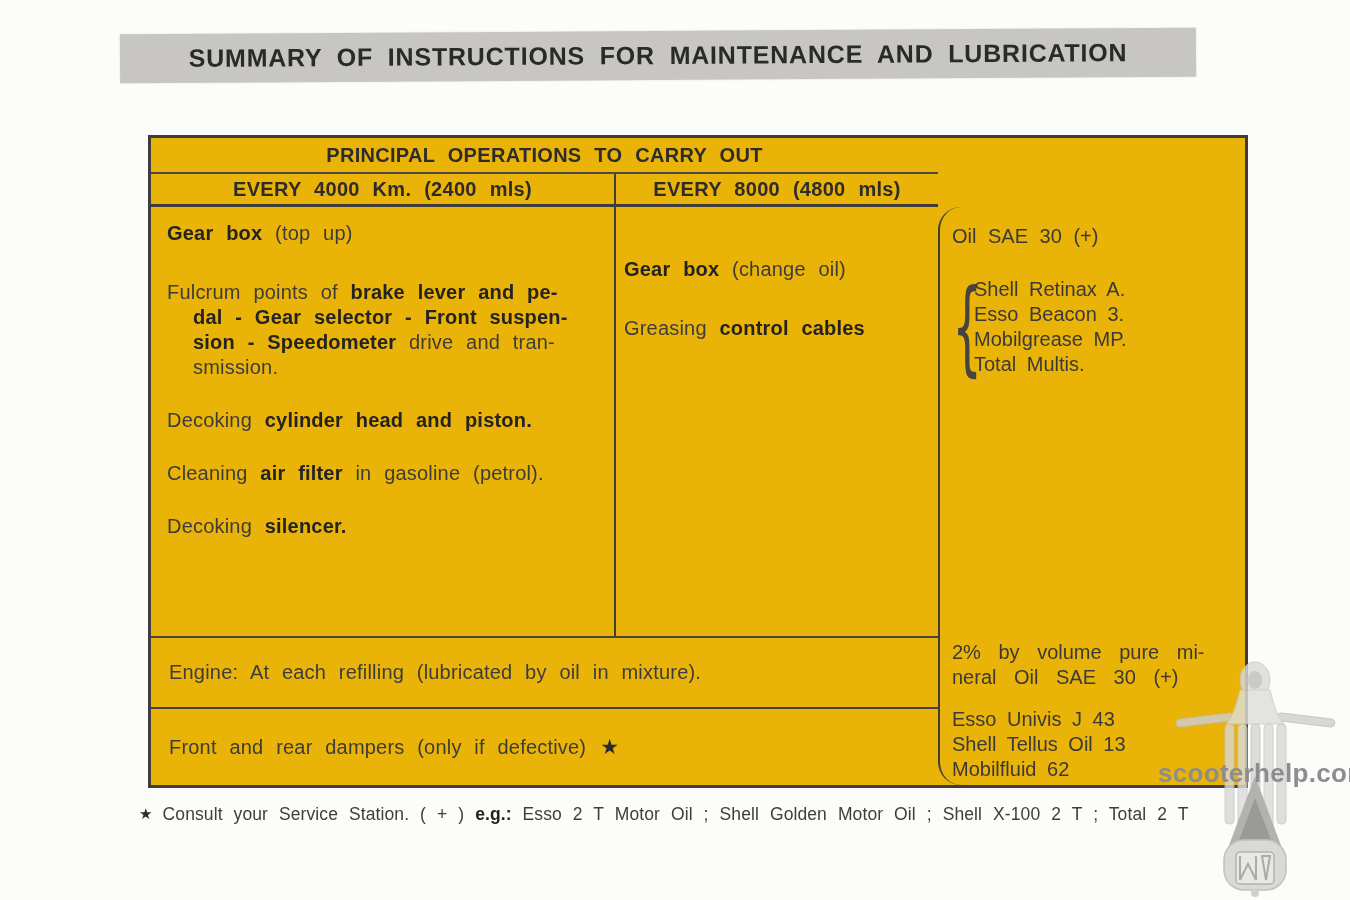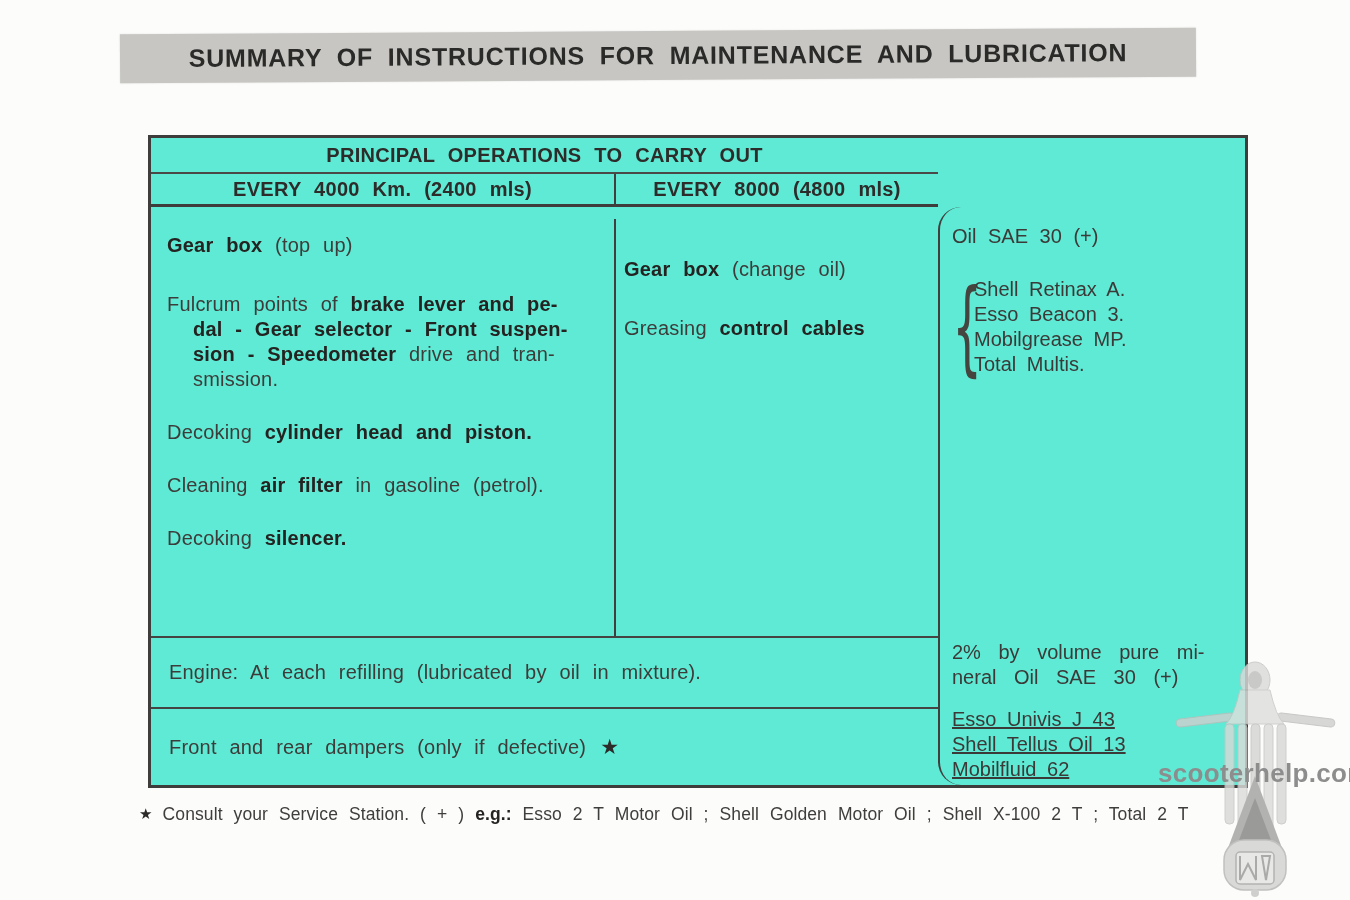--- a/index.html
+++ b/index.html
@@ -25,32 +25,32 @@
     letter-spacing:0.8px;word-spacing:7px;white-space:nowrap;
   }
 
   
   .mtable{
     position:absolute;left:148px;top:135px;width:1100px;height:653px;
     box-sizing:border-box;border:3px solid #3e3d3b;
     display:grid;
     grid-template-columns:465px 322px 1fr;
     grid-template-rows:36px 33px 429px 71px 1fr;
-    background:#5eead4;
+    background:#eab308;
   }
   .cell{box-sizing:border-box;}
   .hdr{display:flex;align-items:center;justify-content:center;
        font-weight:700;font-size:20px;color:#2d2c2a;
        letter-spacing:0.3px;word-spacing:7px;white-space:nowrap;}
   .principal{grid-area:1/1/2/3;border-bottom:2px solid #4a4947;}
   .lub-hdr{grid-area:1/3/3/4;border-left:2px solid #413f3d;border-bottom:3px solid #3e3d3b;}
   .h4000{grid-area:2/1/3/2;border-right:2px solid #413f3d;border-bottom:3px solid #3e3d3b;}
   .h8000{grid-area:2/2/3/3;border-bottom:3px solid #3e3d3b;}
 
-  .body-4000{grid-area:3/1/4/2;border-right:2px solid #413f3d;padding:14px 18px 0 16px;margin-top:12px;}
+  .body-4000{grid-area:3/1/4/2;border-right:2px solid #413f3d;padding:14px 18px 0 16px;}
   .body-8000{grid-area:3/2/4/3;padding:14px 14px 0 8px;margin-top:36px;}
   .body-lub{grid-area:3/3/6/4;border-left:2px solid #413f3d;position:relative;border-radius:23px;}
 
   .op{
     margin:0 0 28px 0;
     font-size:20px;line-height:25px;color:#3d3c3a;
     word-spacing:7px;letter-spacing:0.2px;
     white-space:pre-wrap;
     padding-left:26px;text-indent:-26px;
   }
@@ -73,21 +73,21 @@
     font-size:104px;line-height:100px;color:#45443f;
     transform:scaleX(0.45);display:inline-block;width:30px;text-align:center;
   }
   .grease-list div{font-size:20px;line-height:25px;word-spacing:5px;color:#3b3a38;white-space:nowrap;}
   .lub-mixture{
     position:absolute;top:433px;left:12px;right:8px;
     font-size:20px;line-height:25px;word-spacing:12px;color:#3b3a38;
     white-space:pre-wrap;
   }
   .lub-fluids{position:absolute;top:500px;left:12px;}
-  .lub-fluids div{font-size:20px;line-height:25px;word-spacing:5px;color:#3b3a38;white-space:nowrap;text-decoration:underline;}
+  .lub-fluids div{font-size:20px;line-height:25px;word-spacing:5px;color:#3b3a38;white-space:nowrap;}
 
   
   .footnote{
     position:absolute;left:139px;top:804px;width:1130px;
     font-size:17.5px;color:#3f3e3c;word-spacing:6px;letter-spacing:0.1px;
     white-space:nowrap;
   }
   .fstar{font-size:15px;margin-right:10px;vertical-align:1px;color:#2c2b29;}
 
   

